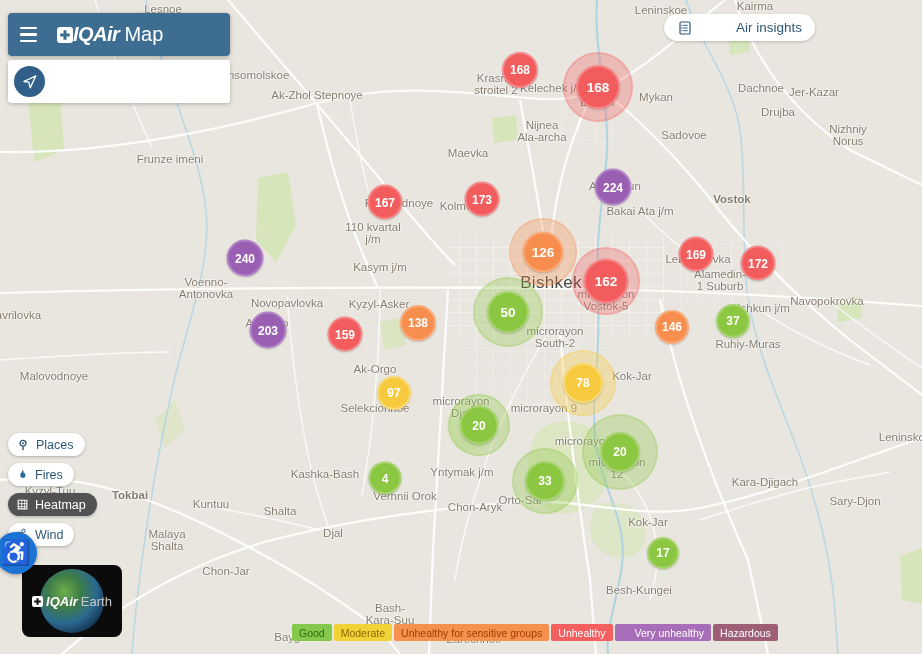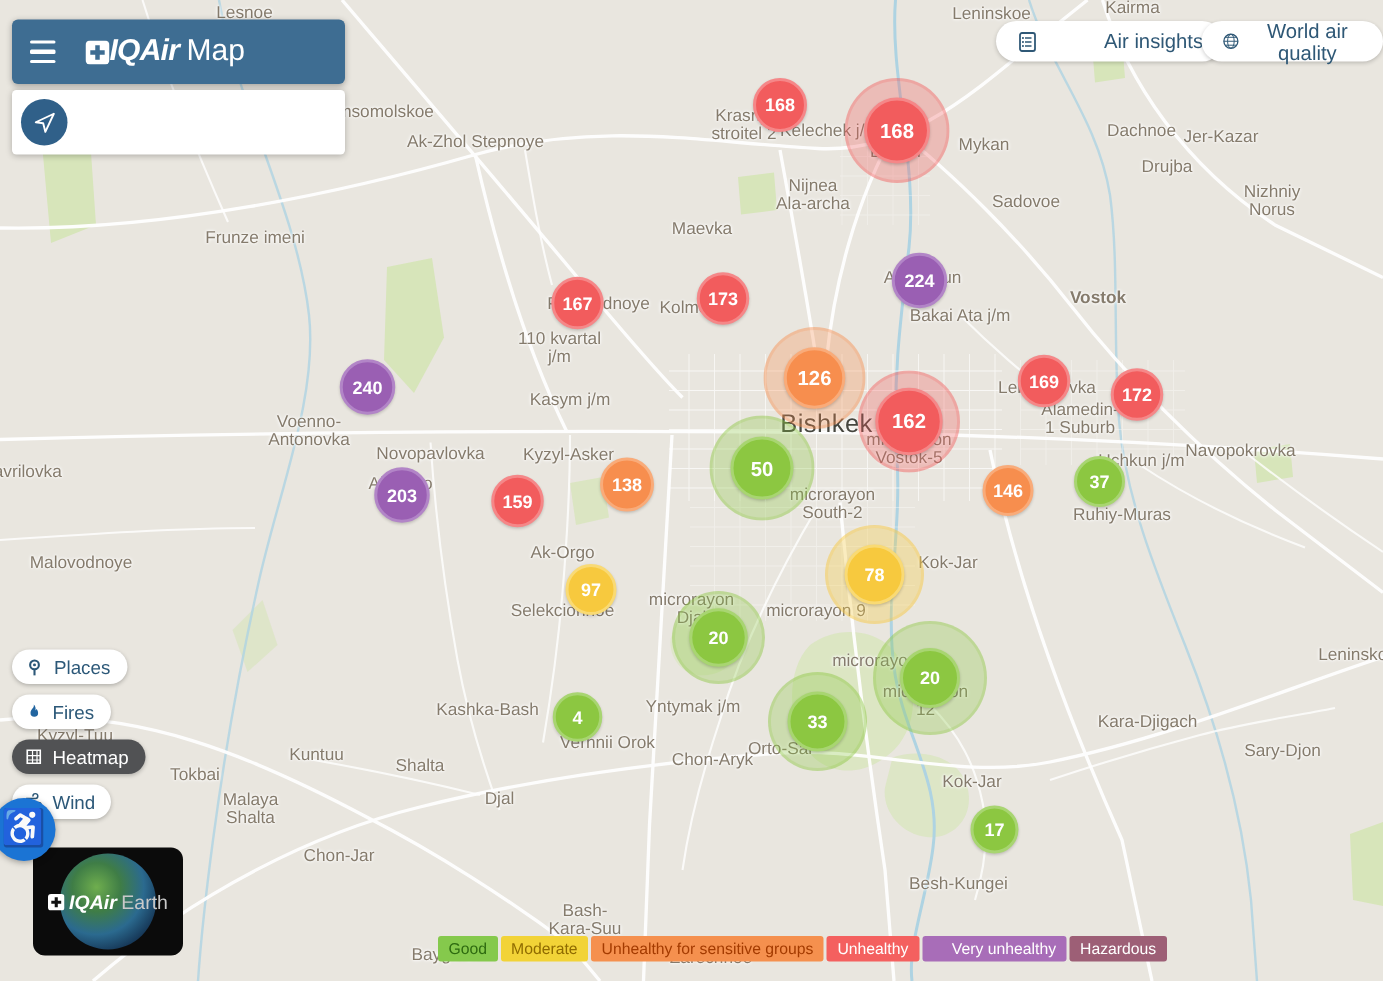--- a/index.html
+++ b/index.html
@@ -193,21 +193,21 @@
       <div class="mlabel" style="left: 544px; top: 408px;">microrayon 9</div>
       <div class="mlabel" style="left: 632px; top: 376px;">Kok-Jar</div>
       <div class="mlabel" style="left: 588px; top: 441px;">microrayon 6</div>
       <div class="mlabel" style="left: 617px; top: 468px;">microrayon
 12</div>
       <div class="mlabel" style="left: 462px; top: 472px;">Yntymak j/m</div>
       <div class="mlabel" style="left: 369px; top: 496px; margin-left: 36px;">Verhnii Orok</div>
       <div class="mlabel" style="left: 325px; top: 474px;">Kashka-Bash</div>
       <div class="mlabel" style="left: 211px; top: 504px;">Kuntuu</div>
       <div class="mlabel" style="left: 280px; top: 511px;">Shalta</div>
-      <div class="mlabel" style="left: 130px; top: 517px;">Tokbai</div>
+      <div class="mlabel" style="left: 130px; top: 495px; font-weight: bold;">Tokbai</div>
       <div class="mlabel" style="left: 167px; top: 540px;">Malaya
 Shalta</div>
       <div class="mlabel" style="left: 333px; top: 533px;">Djal</div>
       <div class="mlabel" style="left: 226px; top: 571px;">Chon-Jar</div>
       <div class="mlabel" style="left: 50px; top: 491px;">Kyzyl-Tuu</div>
       <div class="mlabel" style="left: 520px; top: 500px;">Orto-Sai</div>
       <div class="mlabel" style="left: 475px; top: 507px;">Chon-Aryk</div>
       <div class="mlabel" style="left: 648px; top: 522px;">Kok-Jar</div>
       <div class="mlabel" style="left: 765px; top: 482px;">Kara-Djigach</div>
       <div class="mlabel" style="left: 855px; top: 501px;">Sary-Djon</div>
@@ -279,28 +279,20 @@
   </div>
 
   <button class="pill" style="left:664px;top:14px;gap:43px;">
     <svg width="16" height="16" viewBox="0 0 24 24">
         <rect x="4.5" y="3" width="15" height="18" rx="2" fill="none" stroke="#2f5876" stroke-width="1.8"></rect>
         <path d="M9.5 8h6.5M9.5 12h6.5M9.5 16h6.5" stroke="#2f5876" stroke-width="1.5"></path>
         <path d="M7.4 8h.1M7.4 12h.1M7.4 16h.1" stroke="#2f5876" stroke-width="2" stroke-linecap="round"></path>
       </svg>
     <span>Air insights</span>
   </button>
-  <button class="pill" style="left:801px;top:14px;">
-    <svg width="17" height="17" viewBox="0 0 24 24">
-        <circle cx="12" cy="12" r="8.5" fill="none" stroke="#2f5876" stroke-width="1.6"></circle>
-        <ellipse cx="12" cy="12" rx="4" ry="8.5" fill="none" stroke="#2f5876" stroke-width="1.2"></ellipse>
-        <path d="M3.5 12h17M5.2 7.2h13.6M5.2 16.8h13.6" stroke="#2f5876" stroke-width="1.2" fill="none"></path>
-      </svg>
-    <span>World air quality</span>
-  </button>
 
   <button class="layer-pill" style="top:433px;">
     <svg width="14" height="14" viewBox="0 0 24 24">
         <circle cx="12" cy="9" r="5" fill="none" stroke="#2c5878" stroke-width="2.4"></circle>
         <circle cx="12" cy="9" r="1.7" fill="#2c5878"></circle>
         <path d="M12 14v7" stroke="#2c5878" stroke-width="2.4"></path>
       </svg>
     <span>Places</span>
   </button>
   <button class="layer-pill" style="top:463px;">

